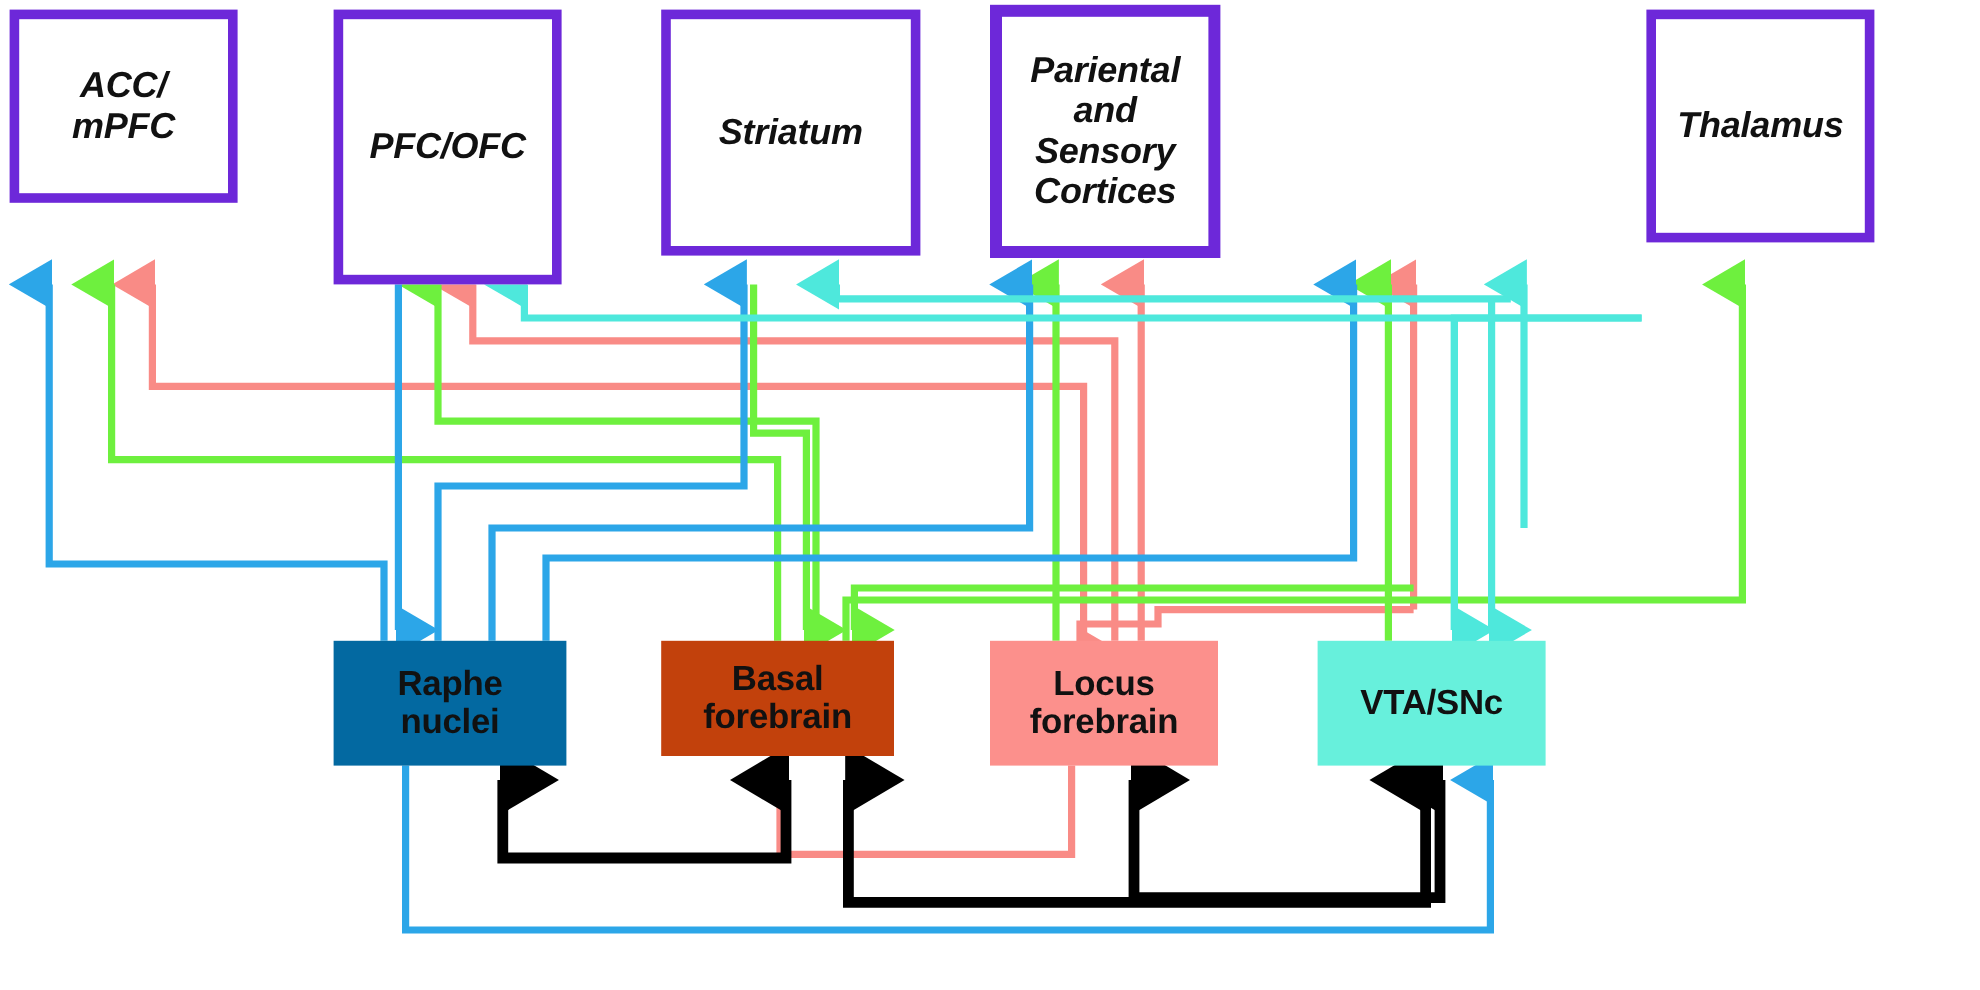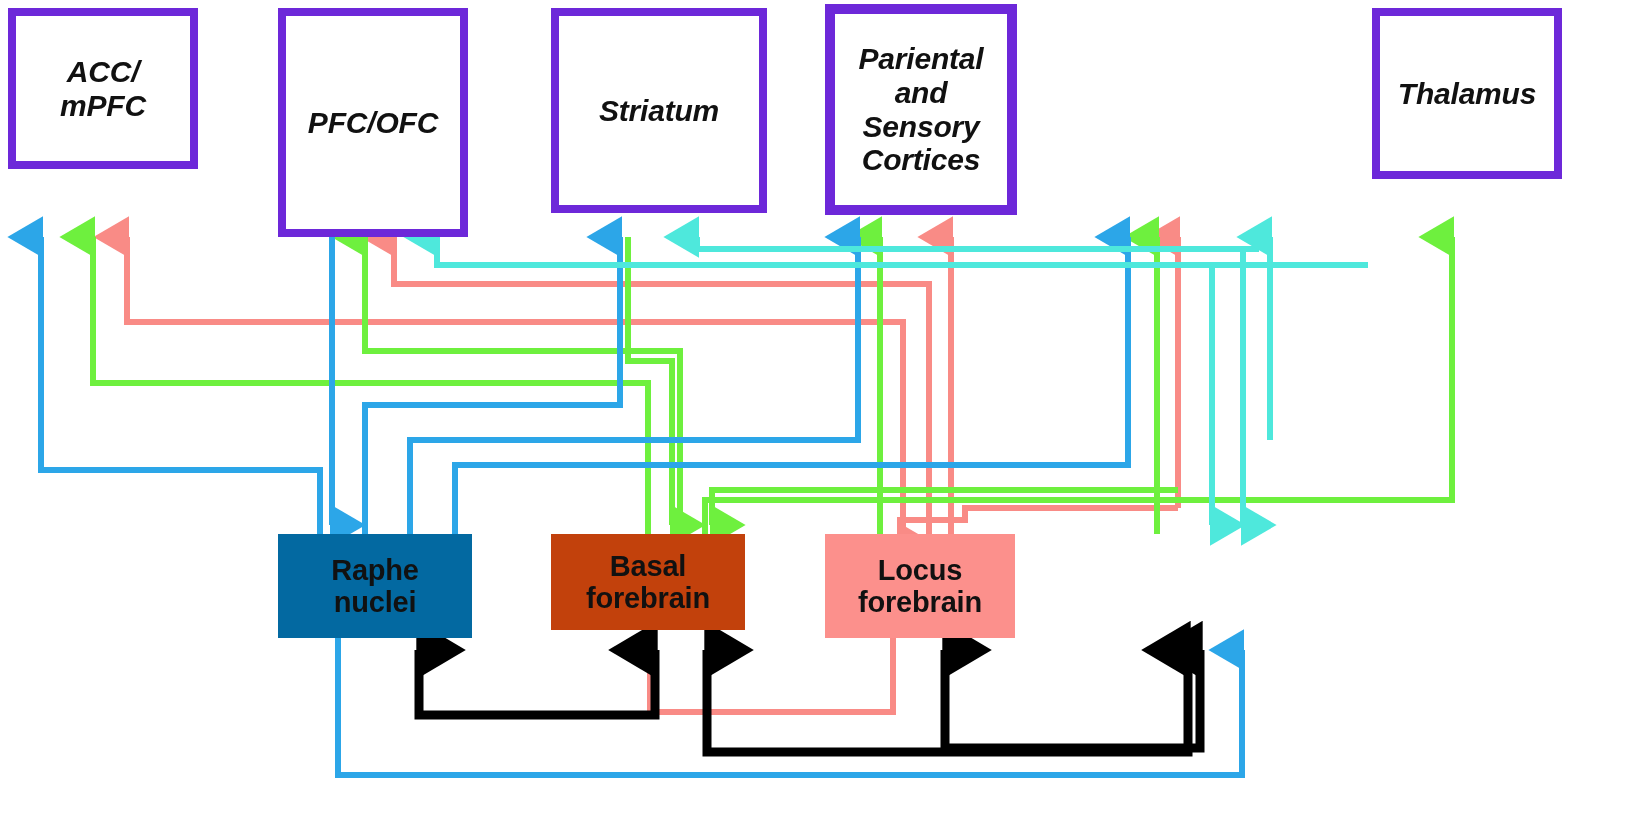--- a/index.html
+++ b/index.html
@@ -180,33 +180,36 @@
   </div>
 
   <div class="cortex-box" style="left:825px; top:4px; width:192px; height:211px; border-width:10px;">
     <span class="cortex-label">Pariental
 and
 Sensory
 Cortices</span>
   </div>
 
 
-  <div class="cortex-box" style="left:1372px; top:8px; width:190px; height:171px;">
+  <div class="cortex-box" style="left:1372px; top:8px; width:190px; height:194px;">
     <span class="cortex-label">Thalamus</span>
   </div>
 
   <div class="nucleus-box" id="nb-raphe" style="left: 278px; top: 534px; width: 194px; height: 104px; background: #0369a1;">
     <span class="nucleus-label">Raphe
 nuclei</span>
   </div>
 
   <div class="nucleus-box" id="nb-basal" style="left: 551px; top: 534px; width: 194px; height: 96px; background: #c2410c;">
     <span class="nucleus-label">Basal
 forebrain</span>
   </div>
 
   <div class="nucleus-box" id="nb-locus" style="left: 825px; top: 534px; width: 190px; height: 104px; background: rgb(252, 144, 140);">
     <span class="nucleus-label">Locus
 forebrain</span>
   </div>
 
+  <div class="nucleus-box" id="nb-vta" style="left: 1098px; top: 534px; width: 190px; height: 104px; background: rgb(103, 240, 220);">
+    <span class="nucleus-label">VTA/SNc</span>
+  </div>
 
 </div>
 
 </body></html>

